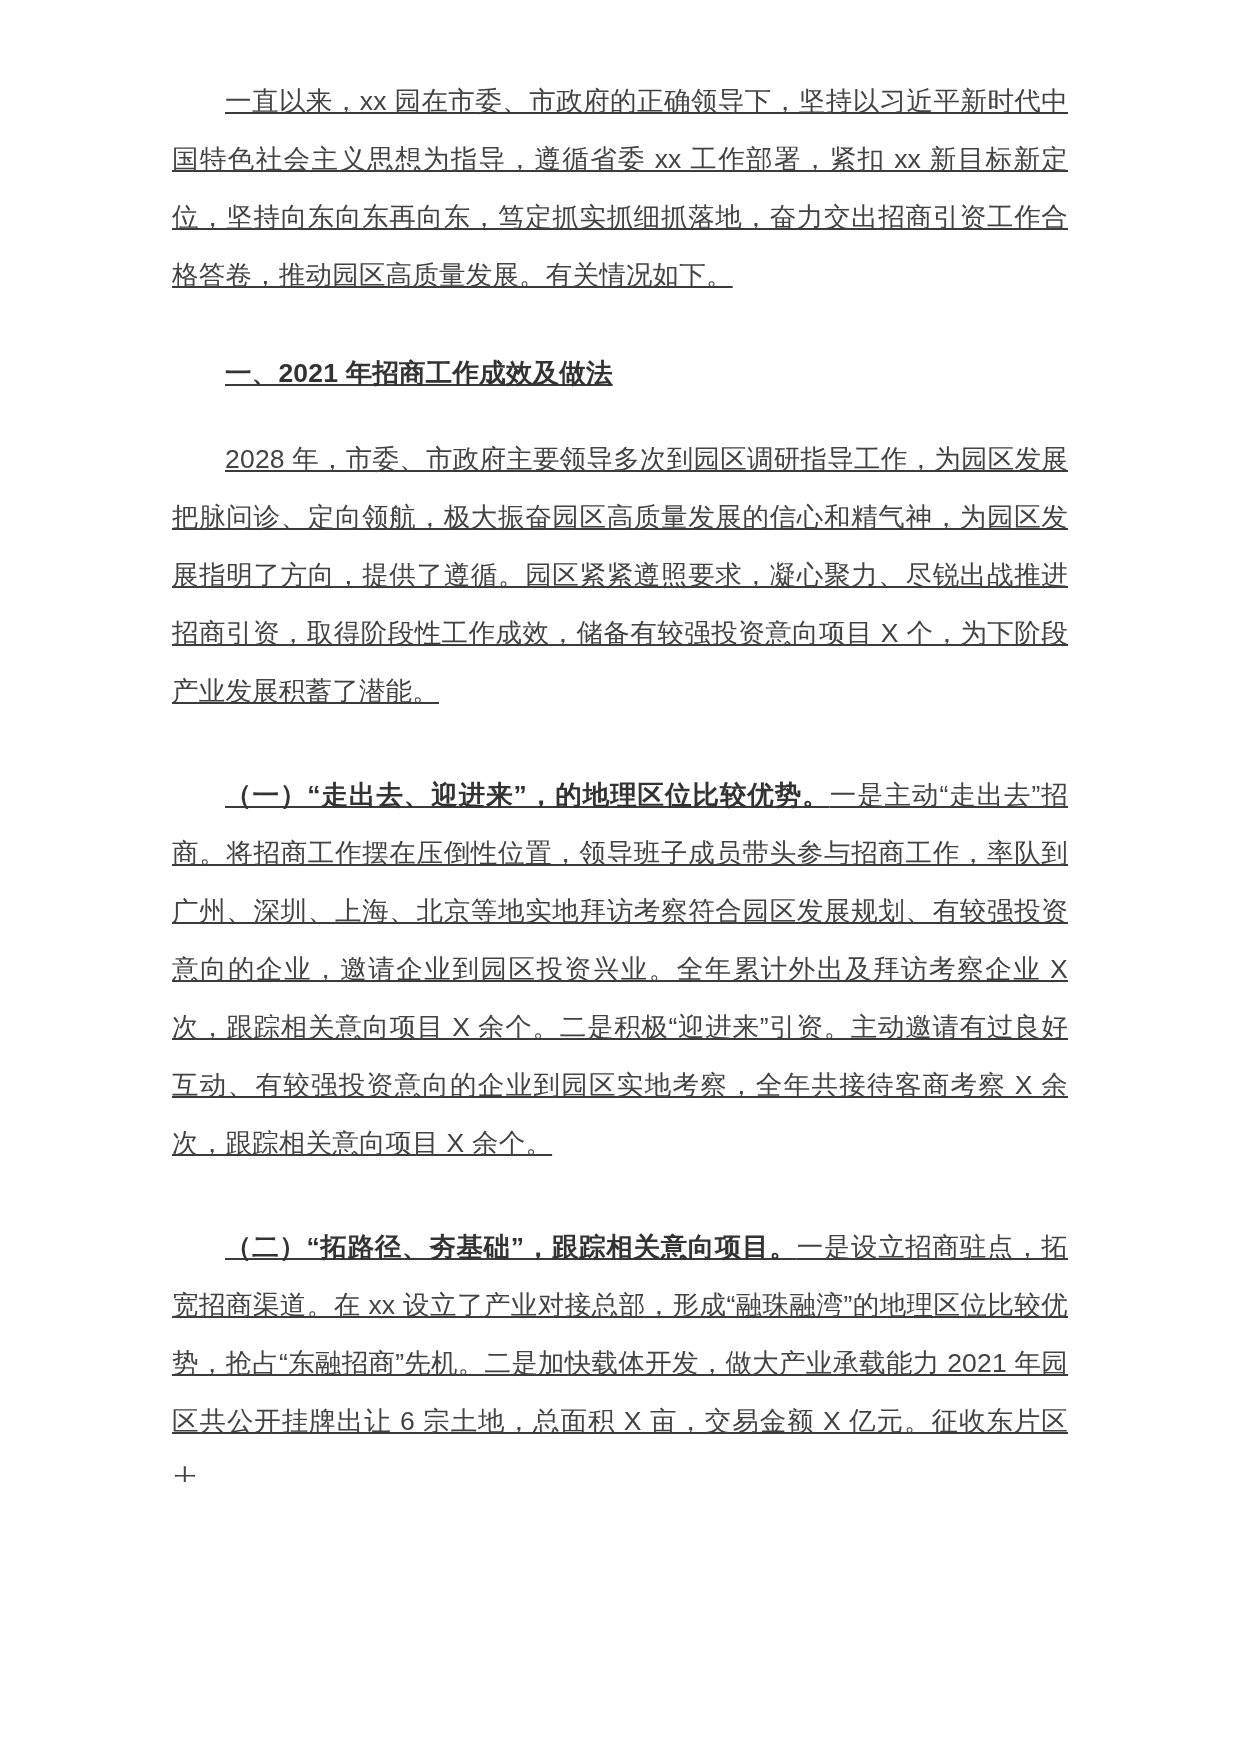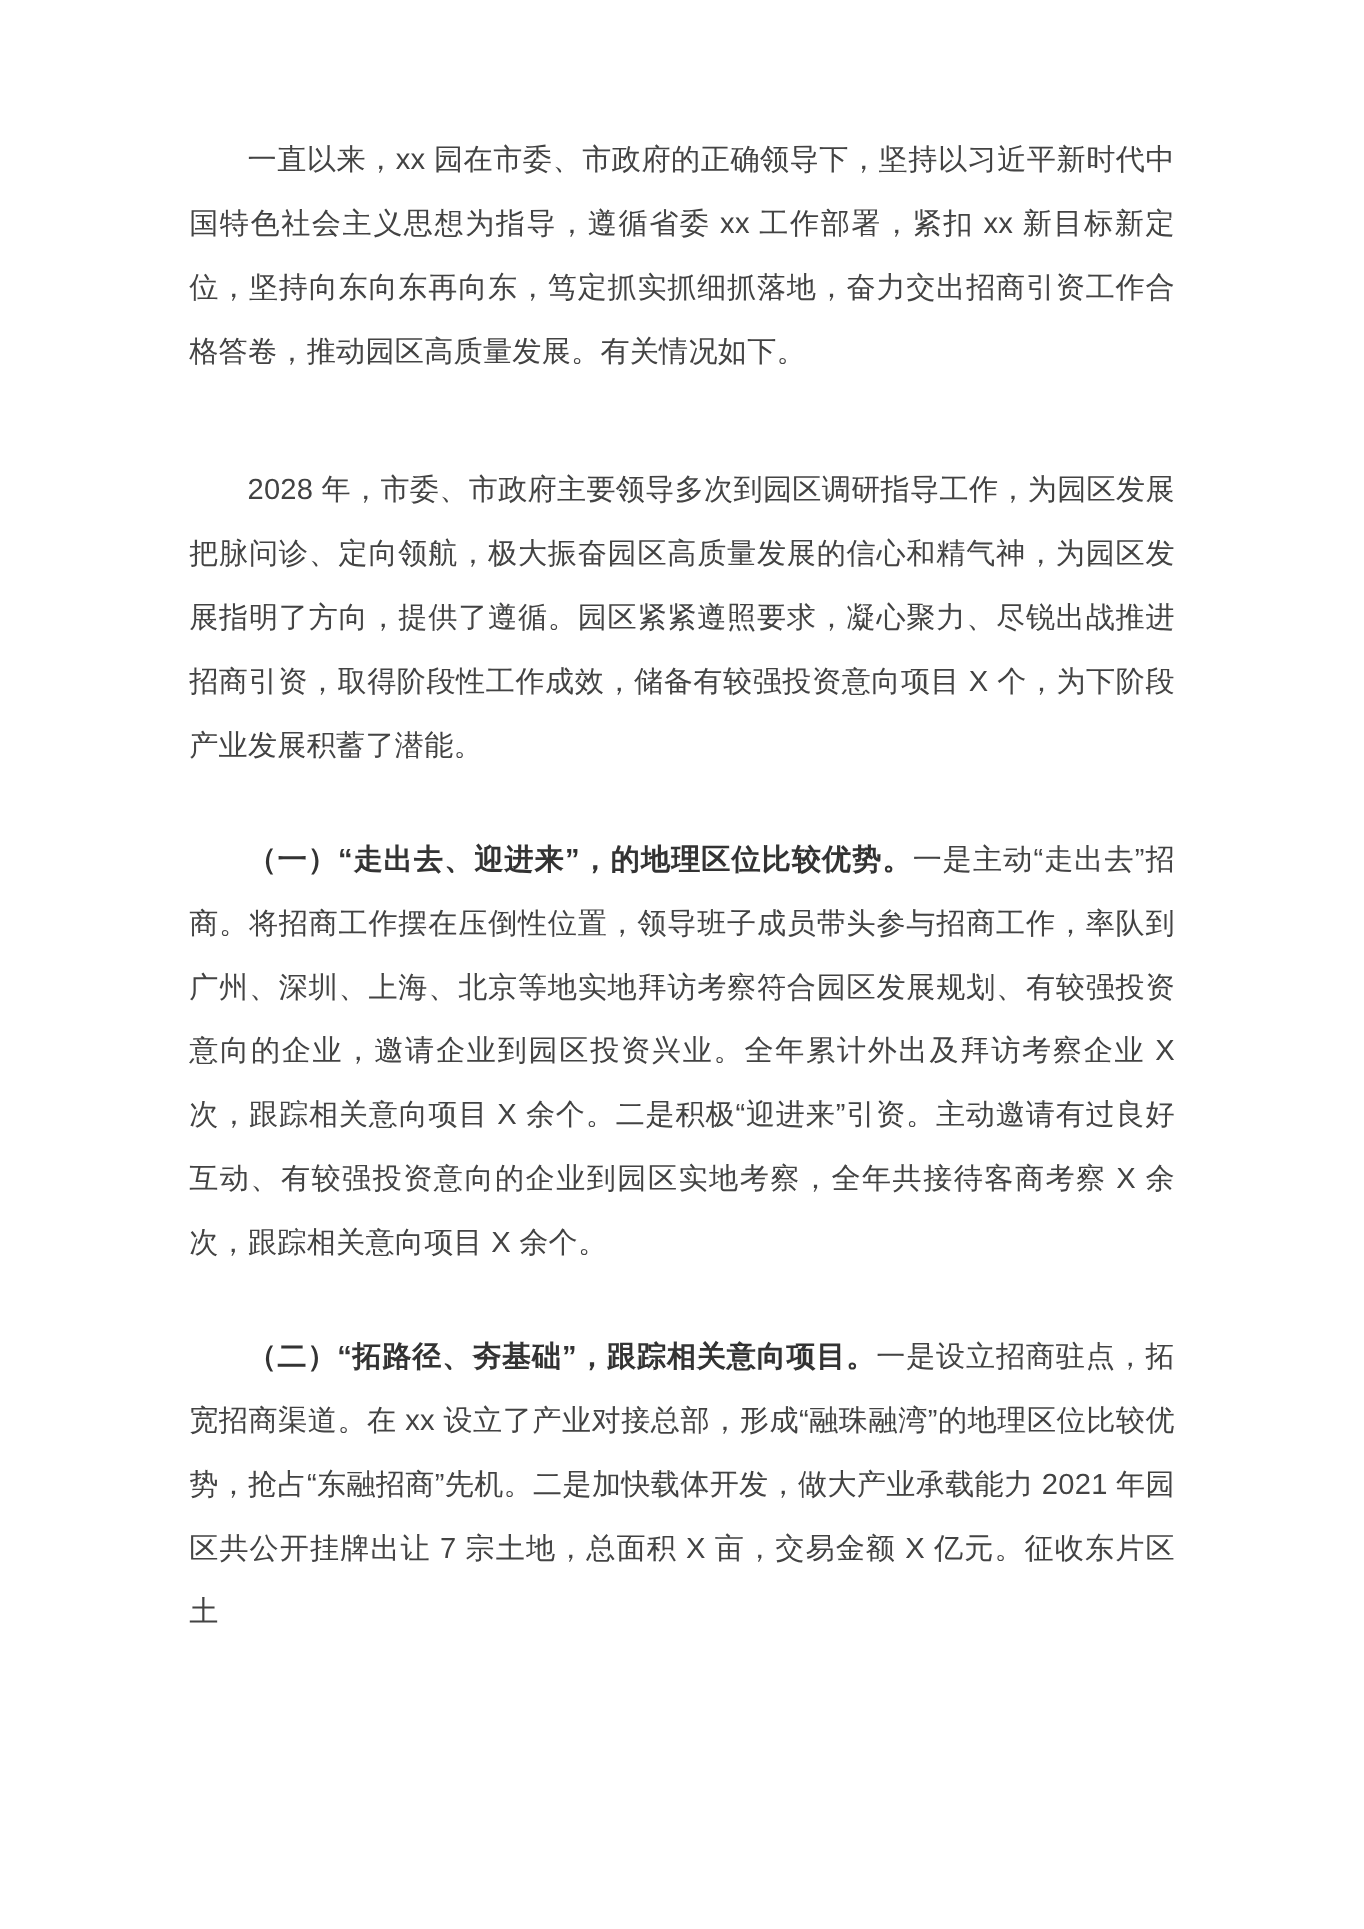--- a/index.html
+++ b/index.html
@@ -12,23 +12,24 @@
     height: 1754px;
     font-family: "Liberation Sans", "DejaVu Sans", sans-serif;
     color: #3b3b3b;
     -webkit-font-smoothing: antialiased;
   }
   .page {
     position: relative;
     width: 1240px;
     height: 1482px;
     box-sizing: border-box;
-    padding: 116px 172px 0 172px;
+    padding: 72px 172px 0 172px;
     background: #ffffff;
     overflow: hidden;
+    text-decoration: underline;
   }
   .doc-body {
     width: 896px;
   }
   p.para {
     margin: 0 0 0 0;
     font-size: 26.5px;
     line-height: 58px;
     letter-spacing: 0.2px;
     text-align: justify;
@@ -58,27 +59,28 @@
 </head>
 <body>
 
 <div class="page">
   <div class="doc-body">
 
     <p class="para indent">一直以来，xx 园在市委、市政府的正确领导下，坚持以习近平新时代中国特色社会主义思想为指导，遵循省委 xx 工作部署，紧扣 xx 新目标新定位，坚持向东向东再向东，笃定抓实抓细抓落地，奋力交出招商引资工作合格答卷，推动园区高质量发展。有关情况如下。</p>
 
     <div class="gap-md"></div>
 
+    <p class="heading">一、2021 年招商工作成效及做法</p>
 
     <div class="gap-sm"></div>
 
     <p class="para indent">2028 年，市委、市政府主要领导多次到园区调研指导工作，为园区发展把脉问诊、定向领航，极大振奋园区高质量发展的信心和精气神，为园区发展指明了方向，提供了遵循。园区紧紧遵照要求，凝心聚力、尽锐出战推进招商引资，取得阶段性工作成效，储备有较强投资意向项目 X 个，为下阶段产业发展积蓄了潜能。</p>
 
     <div class="gap-lg"></div>
 
     <p class="para indent"><b class="lead">（一）“走出去、迎进来”，的地理区位比较优势。</b><span>一是主动“走出去”招商。将招商工作摆在压倒性位置，领导班子成员带头参与招商工作，率队到广州、深圳、上海、北京等地实地拜访考察符合园区发展规划、有较强投资意向的企业，邀请企业到园区投资兴业。全年累计外出及拜访考察企业 X 次，跟踪相关意向项目 X 余个。二是积极“迎进来”引资。主动邀请有过良好互动、有较强投资意向的企业到园区实地考察，全年共接待客商考察 X 余次，跟踪相关意向项目 X 余个。</span></p>
 
     <div class="gap-lg"></div>
 
-    <p class="para indent"><b class="lead">（二）“拓路径、夯基础”，跟踪相关意向项目。</b><span>一是设立招商驻点，拓宽招商渠道。在 xx 设立了产业对接总部，形成“融珠融湾”的地理区位比较优势，抢占“东融招商”先机。二是加快载体开发，做大产业承载能力 2021 年园区共公开挂牌出让 7 宗土地，总面积 X 亩，交易金额 X 亿元。征收东片区土</span></p>
+    <p class="para indent"><b class="lead">（二）“拓路径、夯基础”，跟踪相关意向项目。</b><span>一是设立招商驻点，拓宽招商渠道。在 xx 设立了产业对接总部，形成“融珠融湾”的地理区位比较优势，抢占“东融招商”先机。二是加快载体开发，做大产业承载能力 2021 年园区共公开挂牌出让 6 宗土地，总面积 X 亩，交易金额 X 亿元。征收东片区土</span></p>
 
   </div>
 </div>
 
 </body></html>

